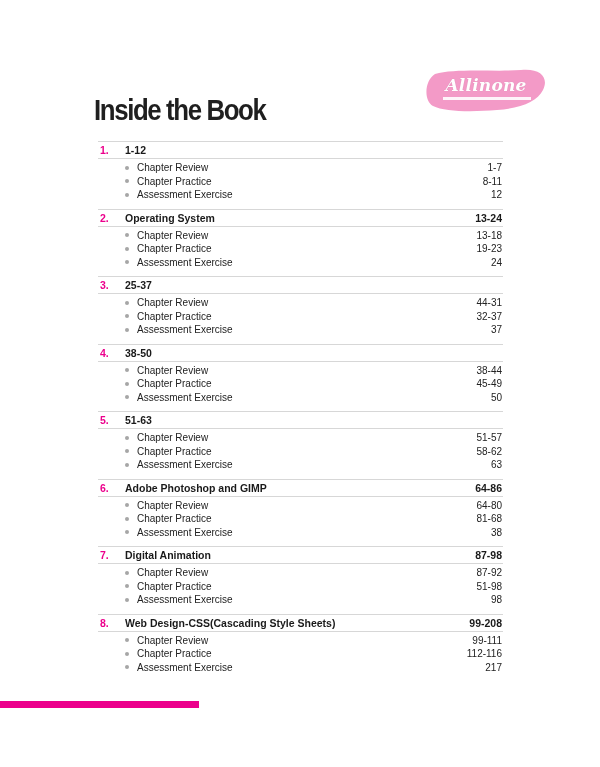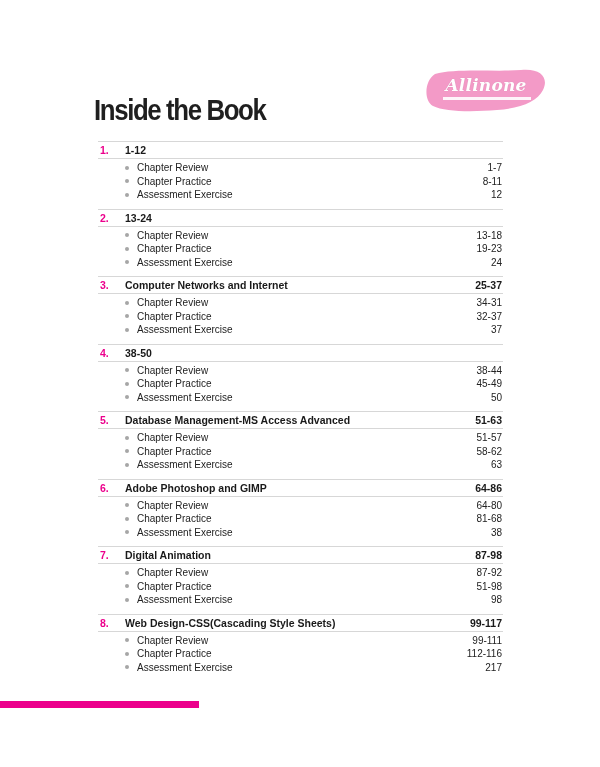--- a/index.html
+++ b/index.html
@@ -169,20 +169,21 @@
           <span class="bullet"></span>
           <span class="sub-label">Assessment Exercise</span>
           <span class="sub-pages">12</span>
         </li>
     </ul>
   </div>
 
   <div class="section" style="top:67.5px">
     <div class="section-head">
       <span class="section-num">2.</span>
+      <span class="section-title">Operating System</span>
       <span class="section-pages">13-24</span>
     </div>
     <ul class="subitems">
       <li class="subitem">
           <span class="bullet"></span>
           <span class="sub-label">Chapter Review</span>
           <span class="sub-pages">13-18</span>
         </li>
       <li class="subitem">
           <span class="bullet"></span>
@@ -193,28 +194,27 @@
           <span class="bullet"></span>
           <span class="sub-label">Assessment Exercise</span>
           <span class="sub-pages">24</span>
         </li>
     </ul>
   </div>
 
   <div class="section" style="top:135px">
     <div class="section-head">
       <span class="section-num">3.</span>
-      <span class="section-title">Computer Networks and Internet</span>
       <span class="section-pages">25-37</span>
     </div>
     <ul class="subitems">
       <li class="subitem">
           <span class="bullet"></span>
           <span class="sub-label">Chapter Review</span>
-          <span class="sub-pages">34-31</span>
+          <span class="sub-pages">44-31</span>
         </li>
       <li class="subitem">
           <span class="bullet"></span>
           <span class="sub-label">Chapter Practice</span>
           <span class="sub-pages">32-37</span>
         </li>
       <li class="subitem">
           <span class="bullet"></span>
           <span class="sub-label">Assessment Exercise</span>
           <span class="sub-pages">37</span>
@@ -242,21 +242,20 @@
           <span class="bullet"></span>
           <span class="sub-label">Assessment Exercise</span>
           <span class="sub-pages">50</span>
         </li>
     </ul>
   </div>
 
   <div class="section" style="top:270px">
     <div class="section-head">
       <span class="section-num">5.</span>
-      <span class="section-title">Database Management-MS Access Advanced</span>
       <span class="section-pages">51-63</span>
     </div>
     <ul class="subitems">
       <li class="subitem">
           <span class="bullet"></span>
           <span class="sub-label">Chapter Review</span>
           <span class="sub-pages">51-57</span>
         </li>
       <li class="subitem">
           <span class="bullet"></span>
@@ -318,21 +317,21 @@
           <span class="sub-label">Assessment Exercise</span>
           <span class="sub-pages">98</span>
         </li>
     </ul>
   </div>
 
   <div class="section" style="top:472.5px">
     <div class="section-head">
       <span class="section-num">8.</span>
       <span class="section-title">Web Design-CSS(Cascading Style Sheets)</span>
-      <span class="section-pages">99-117</span>
+      <span class="section-pages">99-208</span>
     </div>
     <ul class="subitems">
       <li class="subitem">
           <span class="bullet"></span>
           <span class="sub-label">Chapter Review</span>
           <span class="sub-pages">99-111</span>
         </li>
       <li class="subitem">
           <span class="bullet"></span>
           <span class="sub-label">Chapter Practice</span>

